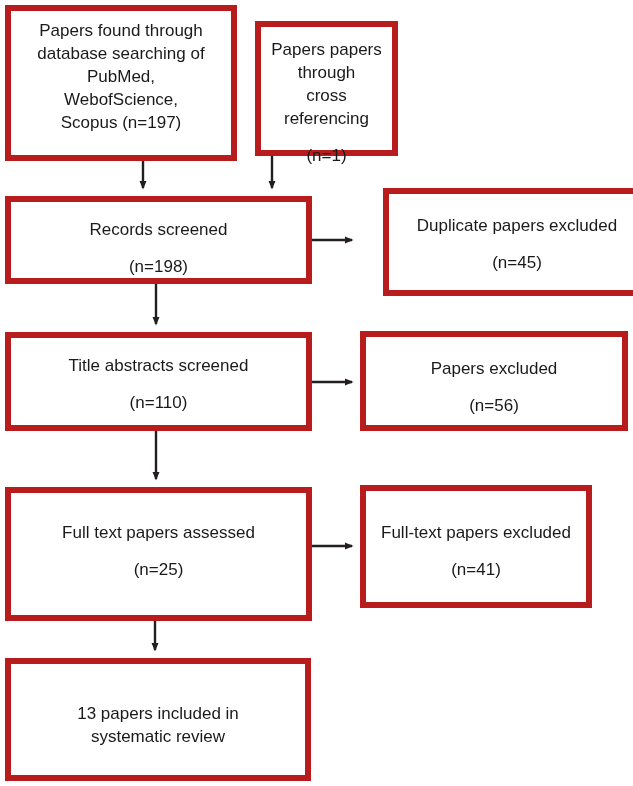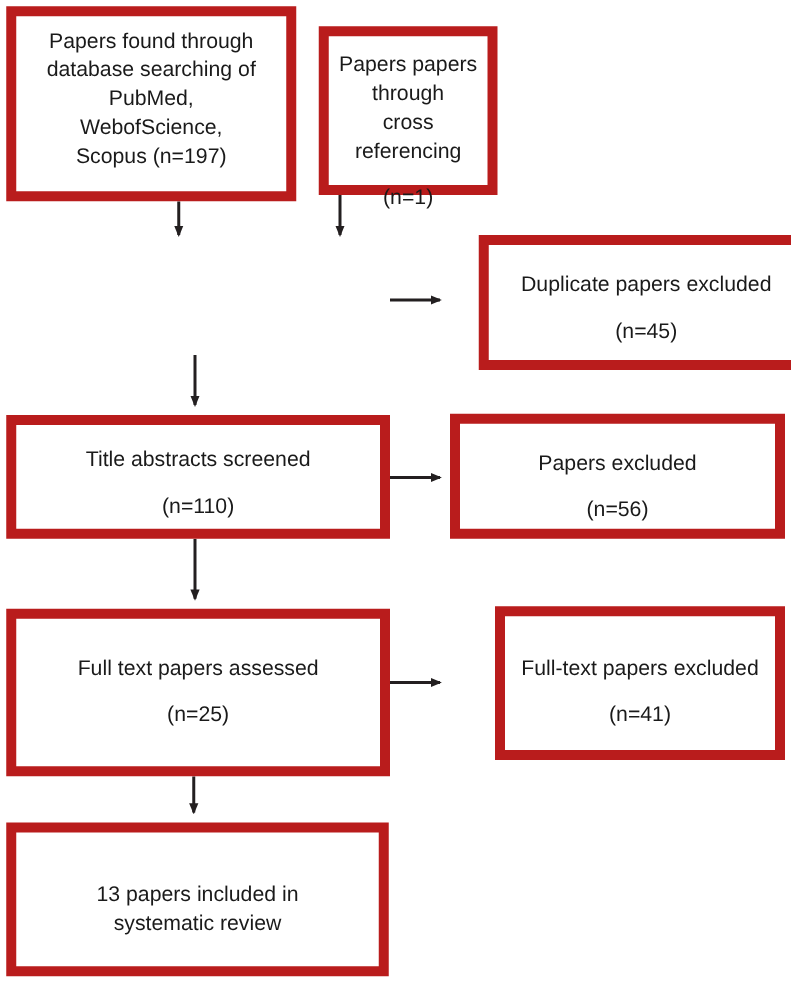--- a/index.html
+++ b/index.html
@@ -16,21 +16,21 @@
     position: relative;
     width: 633px;
     height: 786px;
     background: #ffffff;
     overflow: hidden;
   }
   .node {
     position: absolute;
     box-sizing: border-box;
     background: #ffffff;
-    border: 8px solid #b91c1c;
+    border: 6px solid #b91c1c;
     display: flex;
     flex-direction: column;
     align-items: center;
     justify-content: flex-start;
     text-align: center;
     padding: 0;
   }
   .node .lines {
     width: 100%;
     display: block;
@@ -48,21 +48,21 @@
   }
 
   
   #node-database-search   { left: 5px;   top: 5px;   width: 232px; height: 156px; }
   #node-cross-reference   { left: 255px; top: 21px;  width: 143px; height: 135px; }
   #node-records-screened  { left: 5px;   top: 196px; width: 307px; height: 88px;  }
   #node-duplicates-excluded { left: 360px; top: 188px; width: 268px; height: 108px; margin-left: 23px; }
   #node-title-abstracts   { left: 5px;   top: 332px; width: 307px; height: 99px;  }
   #node-papers-excluded   { left: 360px; top: 331px; width: 268px; height: 100px; }
   #node-fulltext-assessed { left: 5px;   top: 487px; width: 307px; height: 134px; }
-  #node-fulltext-excluded { left: 360px; top: 485px; width: 232px; height: 123px; margin-left: 36px; }
+  #node-fulltext-excluded { left: 360px; top: 485px; width: 232px; height: 123px; }
   #node-included          { left: 5px;   top: 658px; width: 306px; height: 123px; }
 
   
   #node-database-search   .lines { padding-top: 8px; }
   #node-cross-reference   .lines { padding-top: 11px; }
   #node-records-screened  .lines { padding-top: 16px; }
   #node-duplicates-excluded .lines { padding-top: 20px; }
   #node-title-abstracts   .lines { padding-top: 16px; }
   #node-papers-excluded   .lines { padding-top: 20px; }
   #node-fulltext-assessed .lines { padding-top: 28px; }
@@ -121,20 +121,27 @@
     <div class="lines">
       <span class="line">Papers papers</span>
       <span class="line">through</span>
       <span class="line">cross</span>
       <span class="line">referencing</span>
       <span class="gap"></span>
       <span class="line">(n=1)</span>
     </div>
   </div>
 
+  <div class="node" id="node-records-screened">
+    <div class="lines">
+      <span class="line">Records screened</span>
+      <span class="gap"></span>
+      <span class="line">(n=198)</span>
+    </div>
+  </div>
 
   <div class="node" id="node-duplicates-excluded">
     <div class="lines">
       <span class="line">Duplicate papers excluded</span>
       <span class="gap"></span>
       <span class="line">(n=45)</span>
     </div>
   </div>
 
   <div class="node" id="node-title-abstracts">

